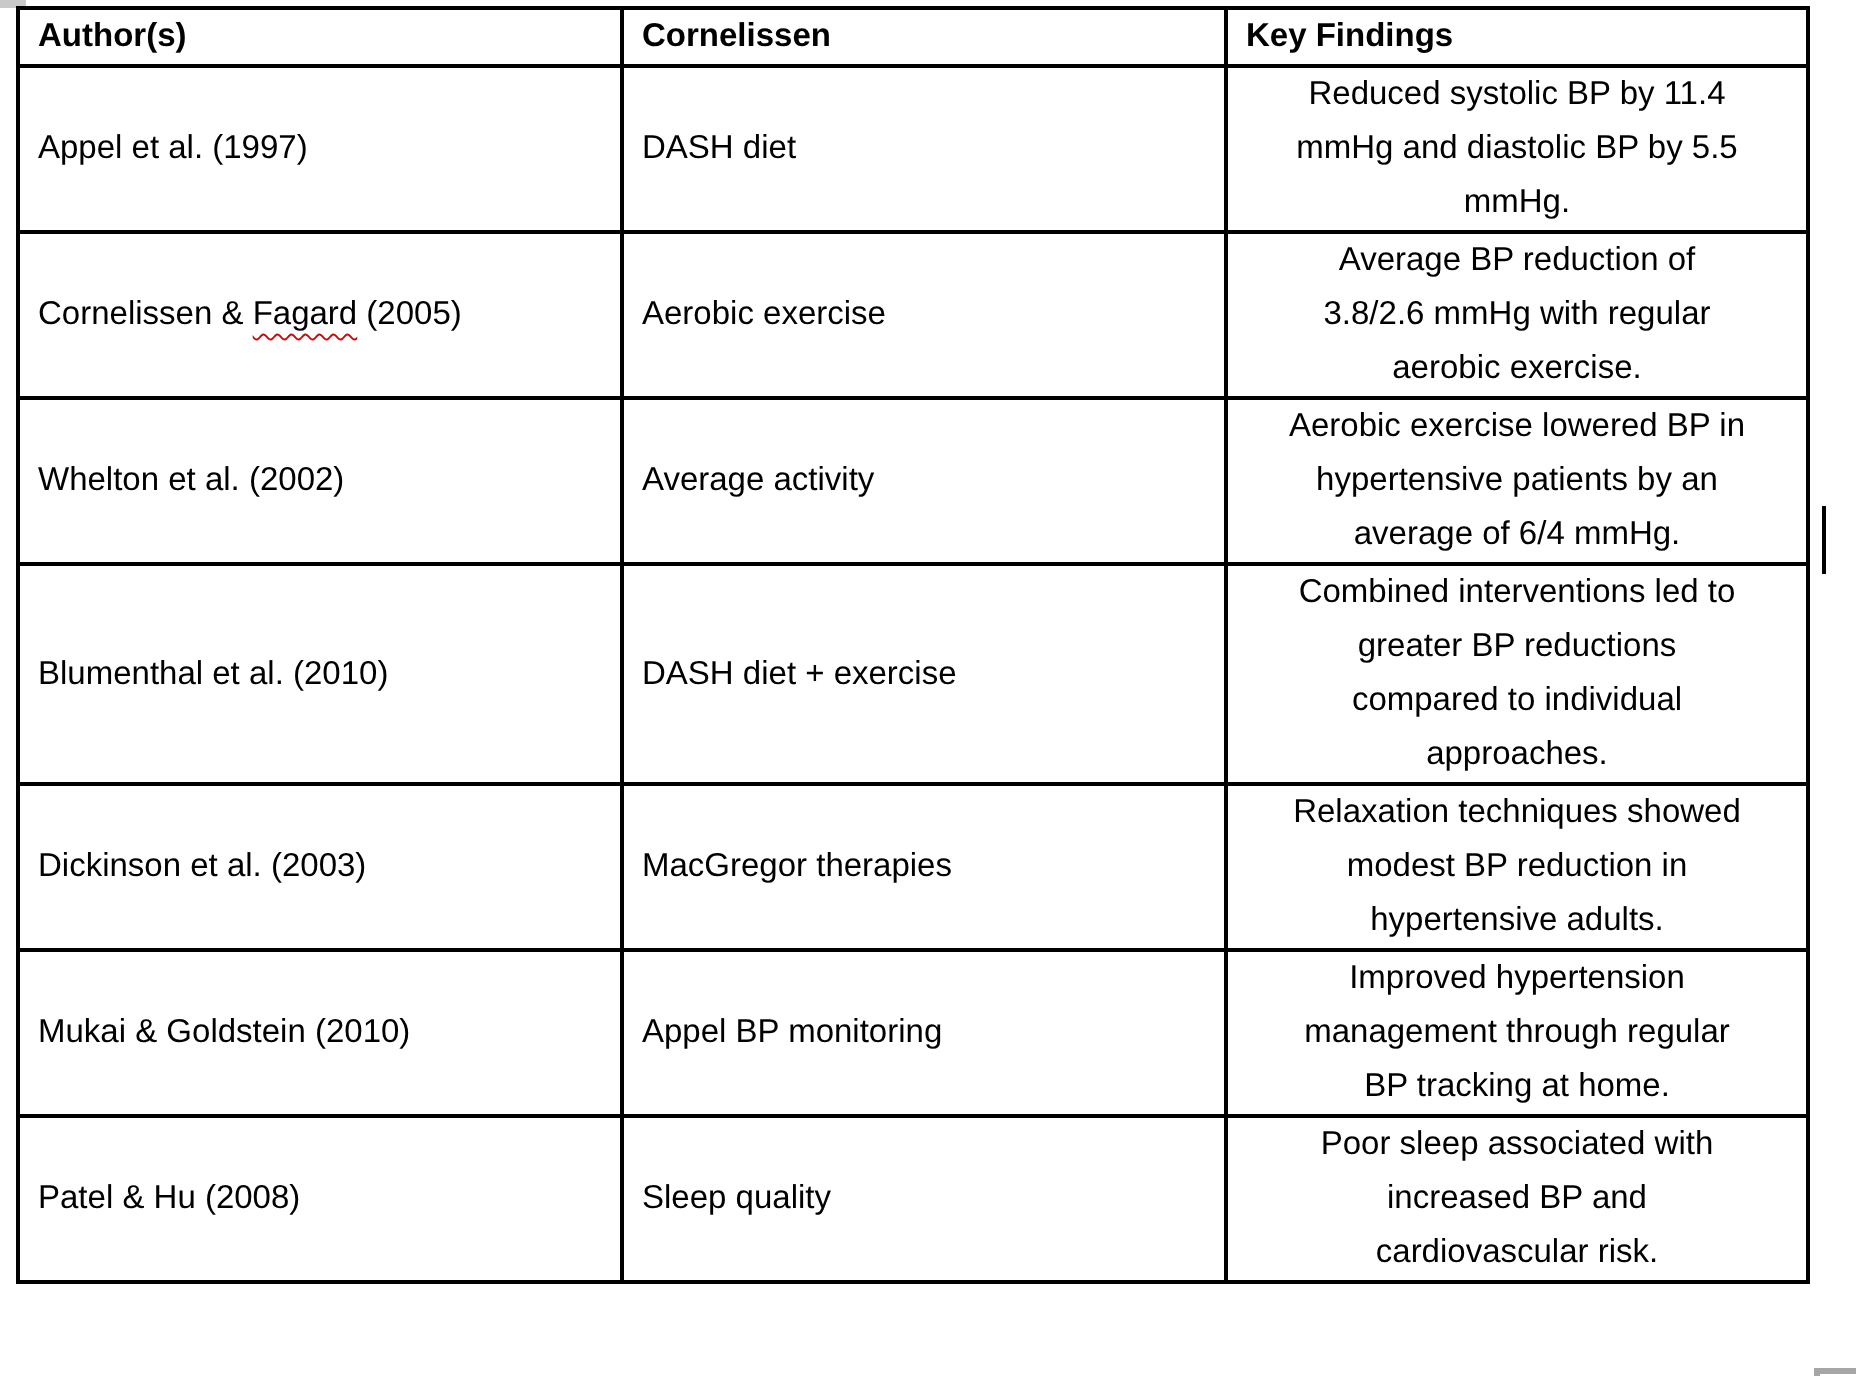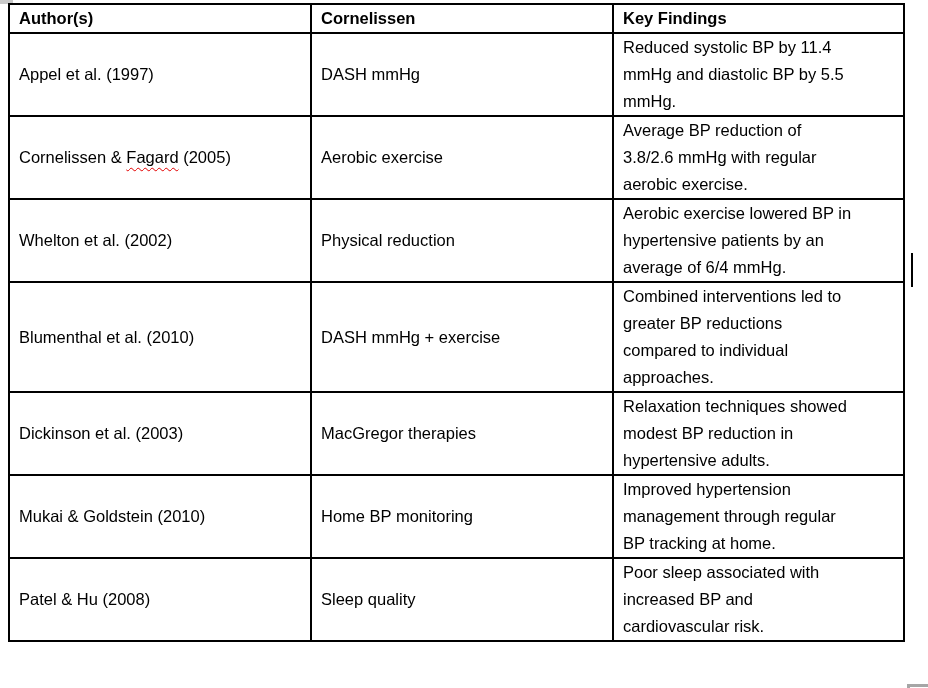--- a/index.html
+++ b/index.html
@@ -30,21 +30,21 @@
     border: 2px solid #000000;
     padding: 0 9px;
     font-size: 16.5px;
     line-height: 27px;
     color: #000000;
     vertical-align: middle;
     text-align: left;
     overflow: hidden;
   }
   .lit-table th { font-weight: bold; }
-  .lit-table td.findings { white-space: pre-line; }
+  .lit-table td.findings { white-space: pre-line; text-align: center; }
   .squiggle {
     text-decoration: underline;
     text-decoration-style: wavy;
     text-decoration-color: var(--squiggle, #e10000);
     text-decoration-thickness: 1px;
     text-underline-offset: 4px;
     margin-top: 35px;
   }
   .text-cursor {
     position: absolute;
@@ -88,57 +88,57 @@
     <thead>
       <tr>
         <th>Author(s)</th>
         <th>Cornelissen</th>
         <th>Key Findings</th>
       </tr>
     </thead>
     <tbody>
         <tr>
           <td><span>Appel et al. (1997)</span></td>
-          <td>DASH mmHg</td>
+          <td>DASH diet</td>
           <td class="findings">Reduced systolic BP by 11.4
 mmHg and diastolic BP by 5.5
 mmHg.</td>
         </tr>
         <tr>
           <td><span>Cornelissen &amp; </span><span class="squiggle">Fagard</span><span> (2005)</span></td>
           <td>Aerobic exercise</td>
           <td class="findings">Average BP reduction of
 3.8/2.6 mmHg with regular
 aerobic exercise.</td>
         </tr>
         <tr>
           <td><span>Whelton et al. (2002)</span></td>
-          <td>Physical reduction</td>
+          <td>Average activity</td>
           <td class="findings">Aerobic exercise lowered BP in
 hypertensive patients by an
 average of 6/4 mmHg.</td>
         </tr>
         <tr>
           <td><span>Blumenthal et al. (2010)</span></td>
-          <td>DASH mmHg + exercise</td>
+          <td>DASH diet + exercise</td>
           <td class="findings">Combined interventions led to
 greater BP reductions
 compared to individual
 approaches.</td>
         </tr>
         <tr>
           <td><span>Dickinson et al. (2003)</span></td>
           <td>MacGregor therapies</td>
           <td class="findings">Relaxation techniques showed
 modest BP reduction in
 hypertensive adults.</td>
         </tr>
         <tr>
           <td><span>Mukai &amp; Goldstein (2010)</span></td>
-          <td>Home BP monitoring</td>
+          <td>Appel BP monitoring</td>
           <td class="findings">Improved hypertension
 management through regular
 BP tracking at home.</td>
         </tr>
         <tr>
           <td><span>Patel &amp; Hu (2008)</span></td>
           <td>Sleep quality</td>
           <td class="findings">Poor sleep associated with
 increased BP and
 cardiovascular risk.</td>

